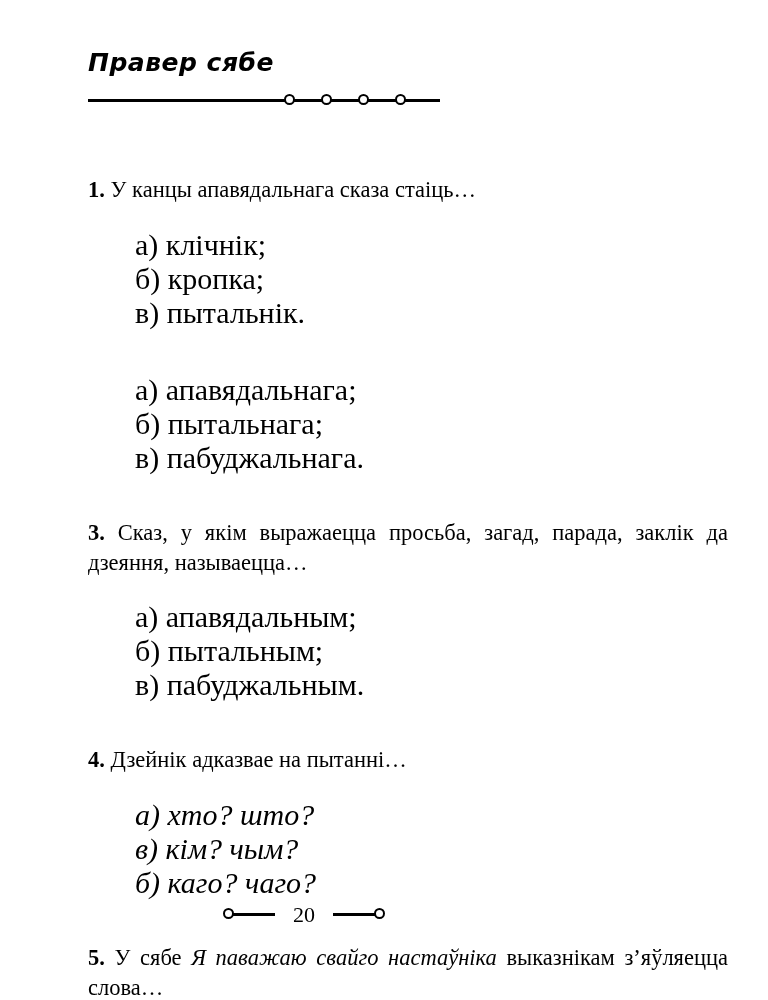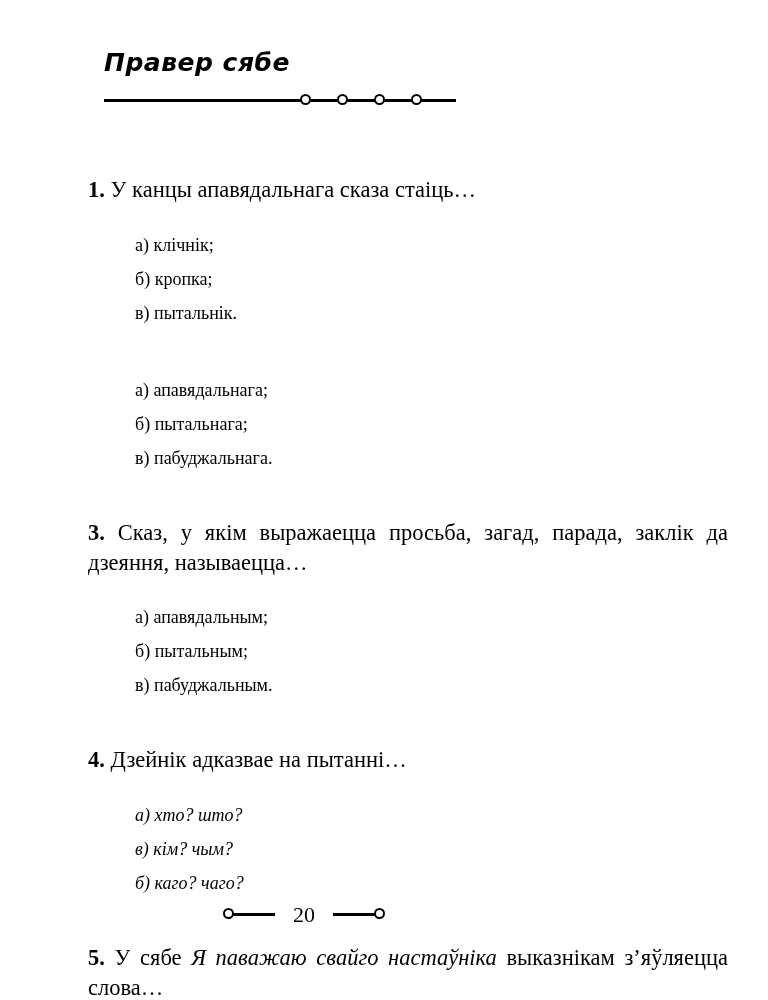--- a/index.html
+++ b/index.html
@@ -19,21 +19,21 @@
     position: absolute;
     left: 0; top: 0;
     width: 768px;
     height: 1000px;
     padding: 0;
     box-sizing: border-box;
   }
   
   .header {
     position: absolute;
-    left: 104px;
+    left: 88px;
     top: 50px;
     width: 600px;
     height: 55px;
   }
   .header-title {
     font-family: "DejaVu Sans", sans-serif;
     font-weight: bold;
     font-style: italic;
     font-size: 25px;
     letter-spacing: 0.5px;
@@ -102,21 +102,21 @@
   .q-num {
     font-weight: bold;
   }
   .italic { font-style: italic; }
   .options {
     margin: 0;
     padding: 0;
     list-style: none;
   }
   .option {
-    font-size: 18px;
+    font-size: 30px;
     line-height: 34px;
     padding-left: 47px;
     white-space: nowrap;
   }
   .q-block { margin-bottom: 6px; margin-top: 43px; }
 
   
   .footer {
     position: absolute;
     left: 0;

